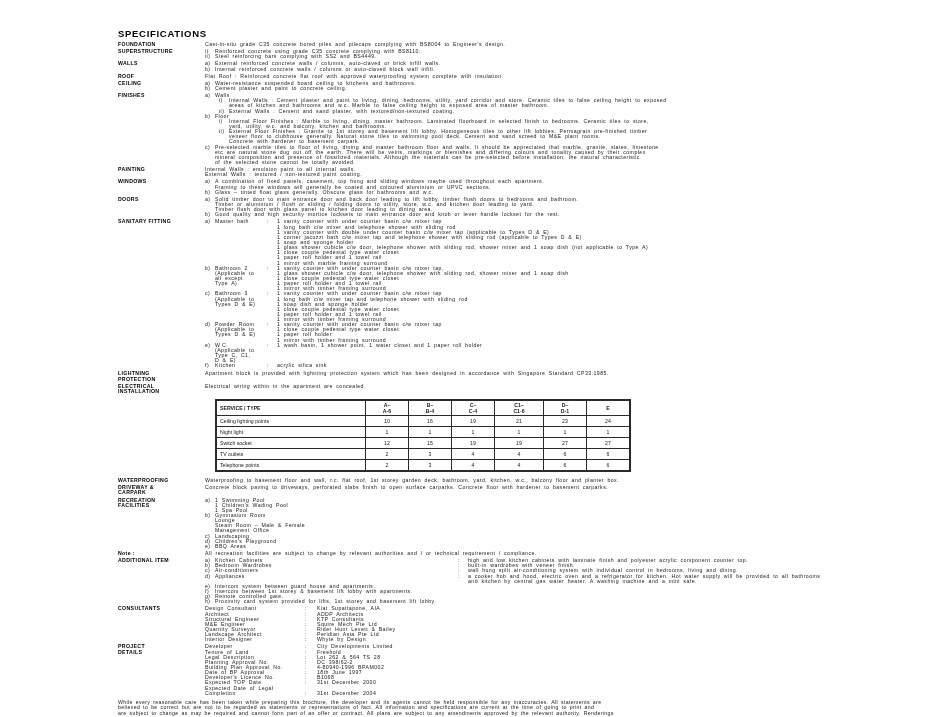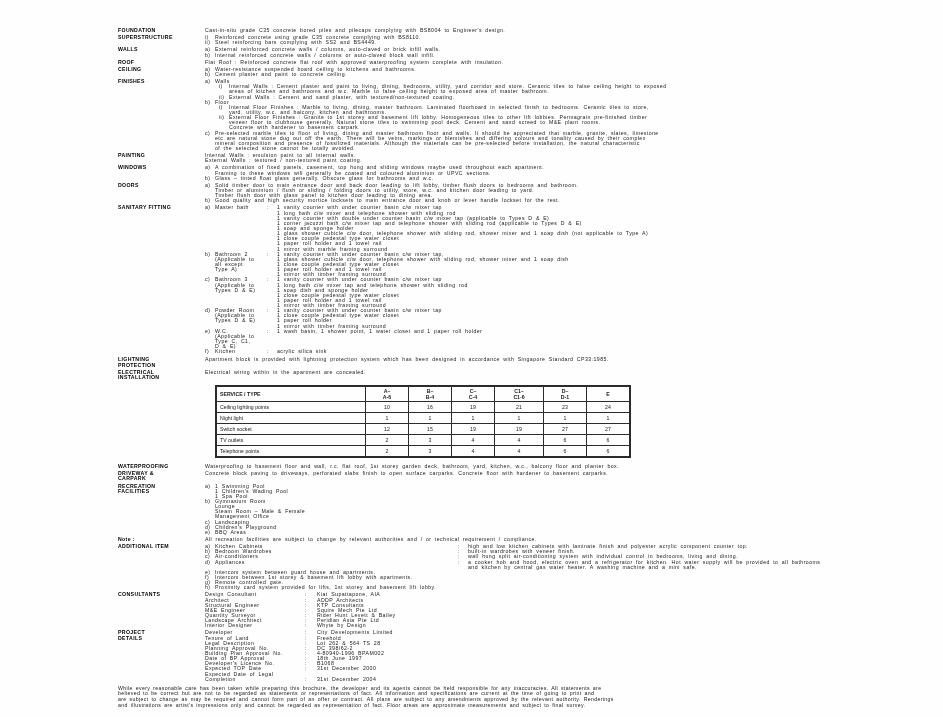--- a/index.html
+++ b/index.html
@@ -44,20 +44,21 @@
   .disc-line {
     font-size:5.2px; line-height:5.7px; letter-spacing:0.35px; word-spacing:1.2px;
     white-space:nowrap; color:#222;
   }
 </style>
 </head>
 <body>
 
 <div class="page">
   <div class="content">
+    <div class="title">SPECIFICATIONS</div>
     <div class="sections">
         <div class="section-row sec-foundation">
           <div class="section-label">FOUNDATION</div>
           <div class="section-content">
             <div class="tline">
               <span class="seg" style="left: 0px;">Cast-in-situ grade C35 concrete bored piles and pilecaps complying with BS8004 to Engineer's design.</span>
             </div>
           </div>
         </div>
         <div class="section-row sec-superstructure">

